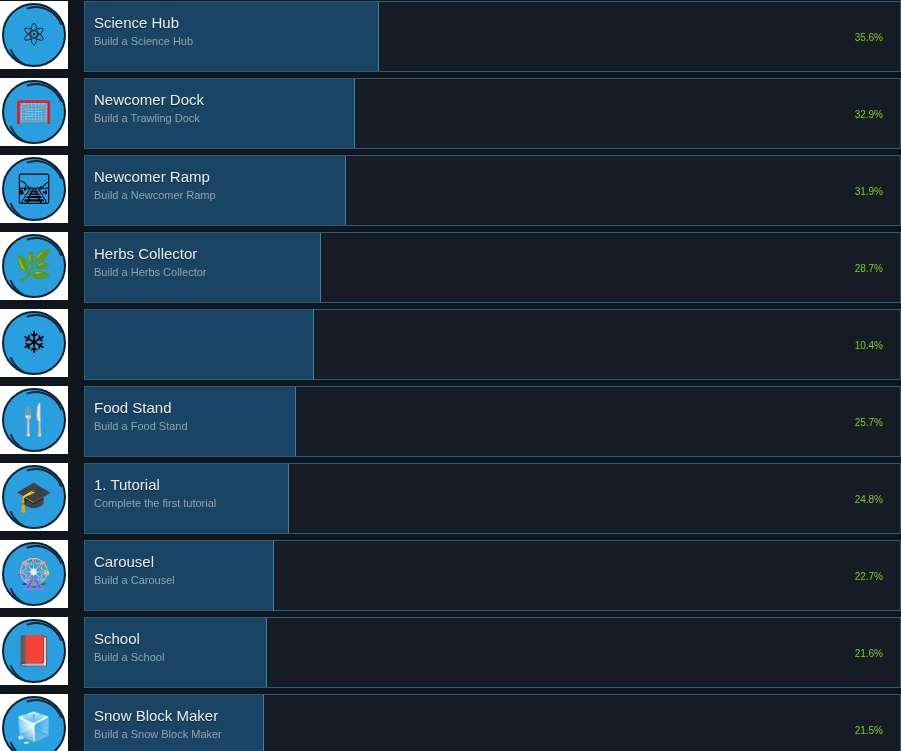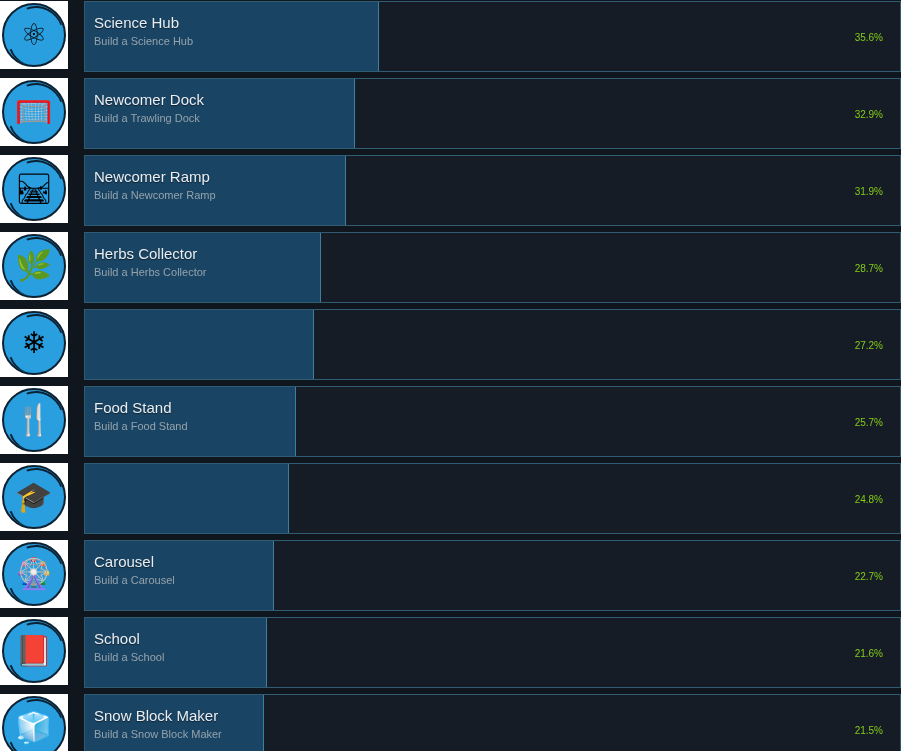--- a/index.html
+++ b/index.html
@@ -167,21 +167,21 @@
       </div>
     </div>
     <div class="ach-row">
       <div class="icon-cell">
         <div class="icon-disc">
           <div class="icon-glyph">❄</div>
         </div>
       </div>
       <div class="card">
         <div class="bar-fill" style="width: 229px;"></div>
-        <div class="pct">27.2%</div>
+        <div class="pct">10.4%</div>
       </div>
     </div>
     <div class="ach-row">
       <div class="icon-cell">
         <div class="icon-disc">
           <div class="icon-glyph">🍴</div>
         </div>
       </div>
       <div class="card">
         <div class="bar-fill" style="width: 211px;"></div>
@@ -193,20 +193,24 @@
       </div>
     </div>
     <div class="ach-row">
       <div class="icon-cell">
         <div class="icon-disc">
           <div class="icon-glyph">🎓</div>
         </div>
       </div>
       <div class="card">
         <div class="bar-fill" style="width: 204px;"></div>
+        <div class="card-text">
+          <div class="ach-title">1. Tutorial</div>
+          <div class="ach-desc">Complete the first tutorial</div>
+        </div>
         <div class="pct">24.8%</div>
       </div>
     </div>
     <div class="ach-row">
       <div class="icon-cell">
         <div class="icon-disc">
           <div class="icon-glyph">🎡</div>
         </div>
       </div>
       <div class="card">

